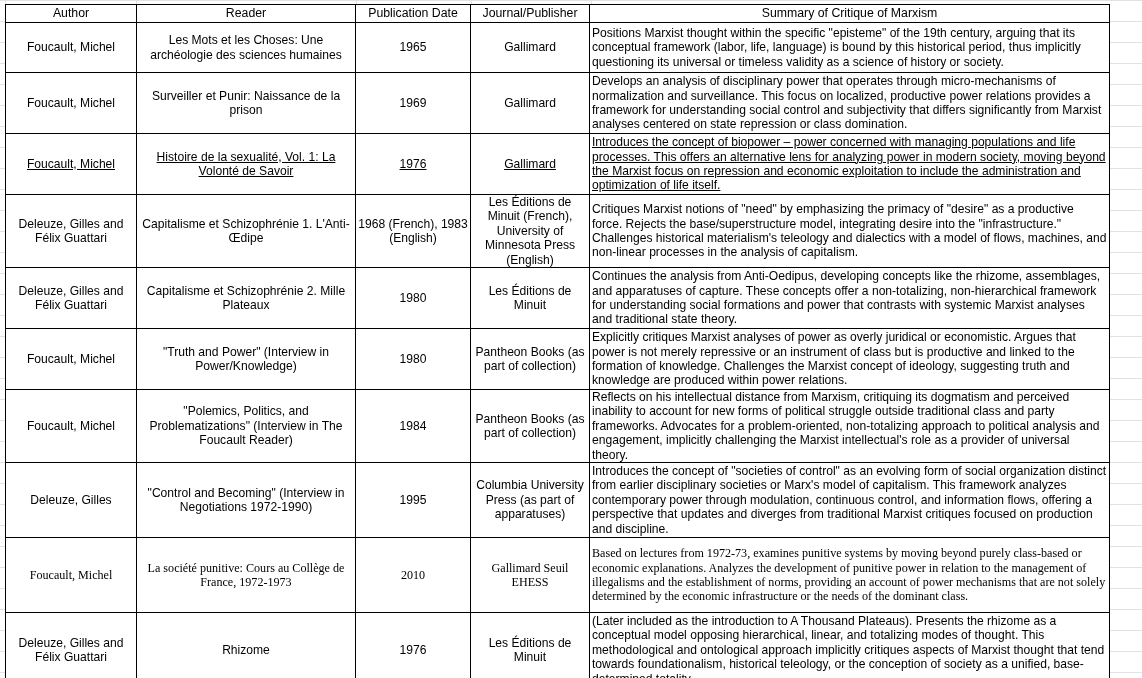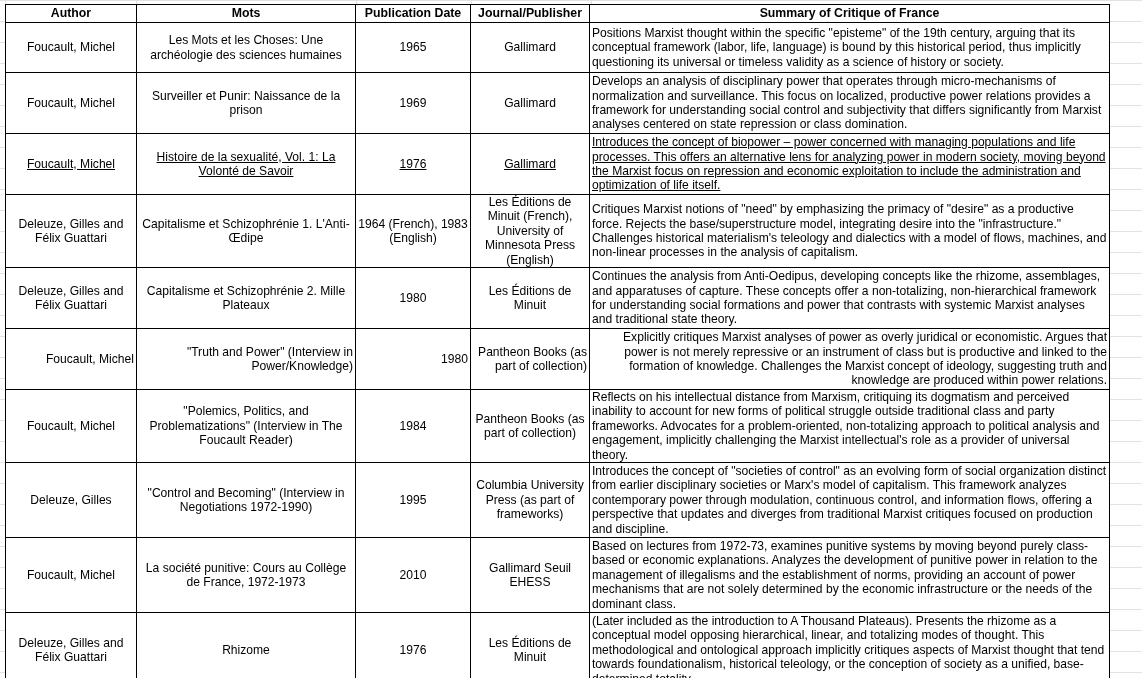--- a/index.html
+++ b/index.html
@@ -8,34 +8,34 @@
   
   .sheet { position:absolute; left:0; top:0; width:1142px; height:678px;
     background-image:
       linear-gradient(to bottom, #e2e2e2 1px, transparent 1px);
     background-size: 100% 21px; }
   .gridcol { position:absolute; top:0; width:1px; height:678px; background:#e2e2e2; }
   table.tbl { position:absolute; left:5px; top:4px; border-collapse:collapse;
     table-layout:fixed; background:#fff; }
   table.tbl th, table.tbl td { border:1px solid #000; padding:0 2px; font-size:12.1px;
     line-height:14.4px; vertical-align:middle; }
-  table.tbl th { font-weight:bold; text-align:center; height:17px; font-size:12.3px; }
+  table.tbl th { font-weight:normal; text-align:center; height:17px; font-size:12.3px; }
   td.c { text-align:center; }
   td.sum { text-align:left; padding-left:3px; padding-right:2px; }
   col.a { width:131px; } col.t { width:219px; } col.d { width:115px; }
   col.p { width:119px; } col.s { width:520px; }
   tr.r1 td { height:49px; }
   tr.r2 td { height:60px; }
   tr.r3 td { height:60px;text-decoration:underline; }
   tr.r4 td { height:60px; }
   tr.r5 td { height:60px; }
-  tr.r6 td { height:60px;text-align:right; }
+  tr.r6 td { height:60px; }
   tr.r7 td { height:60px; }
   tr.r8 td { height:74px; }
-  tr.r9 td { height:74px; }
+  tr.r9 td { height:74px;font-family:Liberation Serif, serif; }
   tr.r10 td { height:74px; }
 </style>
 </head>
 <body>
 
 <div class="sheet"></div>
 <div class="gridcol" style="left:5px"></div>
 <div class="gridcol" style="left:136px"></div>
 <div class="gridcol" style="left:356px"></div>
 <div class="gridcol" style="left:471px"></div>
@@ -45,24 +45,24 @@
   <colgroup>
       <col class="a">
       <col class="t">
       <col class="d">
       <col class="p">
       <col class="s">
     </colgroup>
   <thead>
     <tr>
       <th>Author</th>
-      <th>Mots</th>
+      <th>Reader</th>
       <th>Publication Date</th>
       <th>Journal/Publisher</th>
-      <th>Summary of Critique of France</th>
+      <th>Summary of Critique of Marxism</th>
     </tr>
   </thead>
   <tbody>
     <tr class="r1">
       <td class="c">Foucault, Michel</td>
       <td class="c">Les Mots et les Choses: Une archéologie des sciences humaines</td>
       <td class="c">1965</td>
       <td class="c">Gallimard</td>
       <td class="sum">Positions Marxist thought within the specific "episteme" of the 19th century, arguing that its conceptual framework (labor, life, language) is bound by this historical period, thus implicitly questioning its universal or timeless validity as a science of history or society.</td>
     </tr>
@@ -76,21 +76,21 @@
     <tr class="r3">
       <td class="c">Foucault, Michel</td>
       <td class="c">Histoire de la sexualité, Vol. 1: La Volonté de Savoir</td>
       <td class="c">1976</td>
       <td class="c">Gallimard</td>
       <td class="sum">Introduces the concept of biopower – power concerned with managing populations and life processes. This offers an alternative lens for analyzing power in modern society, moving beyond the Marxist focus on repression and economic exploitation to include the administration and optimization of life itself.</td>
     </tr>
     <tr class="r4">
       <td class="c">Deleuze, Gilles and Félix Guattari</td>
       <td class="c">Capitalisme et Schizophrénie 1. L'Anti-Œdipe</td>
-      <td class="c">1964 (French), 1983 (English)</td>
+      <td class="c">1968 (French), 1983 (English)</td>
       <td class="c">Les Éditions de Minuit (French), University of Minnesota Press (English)</td>
       <td class="sum">Critiques Marxist notions of "need" by emphasizing the primacy of "desire" as a productive force. Rejects the base/superstructure model, integrating desire into the "infrastructure." Challenges historical materialism's teleology and dialectics with a model of flows, machines, and non-linear processes in the analysis of capitalism.</td>
     </tr>
     <tr class="r5">
       <td class="c">Deleuze, Gilles and Félix Guattari</td>
       <td class="c">Capitalisme et Schizophrénie 2. Mille Plateaux</td>
       <td class="c">1980</td>
       <td class="c">Les Éditions de Minuit</td>
       <td class="sum">Continues the analysis from Anti-Oedipus, developing concepts like the rhizome, assemblages, and apparatuses of capture. These concepts offer a non-totalizing, non-hierarchical framework for understanding social formations and power that contrasts with systemic Marxist analyses and traditional state theory.</td>
     </tr>
@@ -105,21 +105,21 @@
       <td class="c">Foucault, Michel</td>
       <td class="c">"Polemics, Politics, and Problematizations" (Interview in The Foucault Reader)</td>
       <td class="c">1984</td>
       <td class="c">Pantheon Books (as part of collection)</td>
       <td class="sum">Reflects on his intellectual distance from Marxism, critiquing its dogmatism and perceived inability to account for new forms of political struggle outside traditional class and party frameworks. Advocates for a problem-oriented, non-totalizing approach to political analysis and engagement, implicitly challenging the Marxist intellectual's role as a provider of universal theory.</td>
     </tr>
     <tr class="r8">
       <td class="c">Deleuze, Gilles</td>
       <td class="c">"Control and Becoming" (Interview in Negotiations 1972-1990)</td>
       <td class="c">1995</td>
-      <td class="c">Columbia University Press (as part of frameworks)</td>
+      <td class="c">Columbia University Press (as part of apparatuses)</td>
       <td class="sum">Introduces the concept of "societies of control" as an evolving form of social organization distinct from earlier disciplinary societies or Marx's model of capitalism. This framework analyzes contemporary power through modulation, continuous control, and information flows, offering a perspective that updates and diverges from traditional Marxist critiques focused on production and discipline.</td>
     </tr>
     <tr class="r9">
       <td class="c">Foucault, Michel</td>
       <td class="c">La société punitive: Cours au Collège de France, 1972-1973</td>
       <td class="c">2010</td>
       <td class="c">Gallimard Seuil EHESS</td>
       <td class="sum">Based on lectures from 1972-73, examines punitive systems by moving beyond purely class-based or economic explanations. Analyzes the development of punitive power in relation to the management of illegalisms and the establishment of norms, providing an account of power mechanisms that are not solely determined by the economic infrastructure or the needs of the dominant class.</td>
     </tr>
     <tr class="r10">

